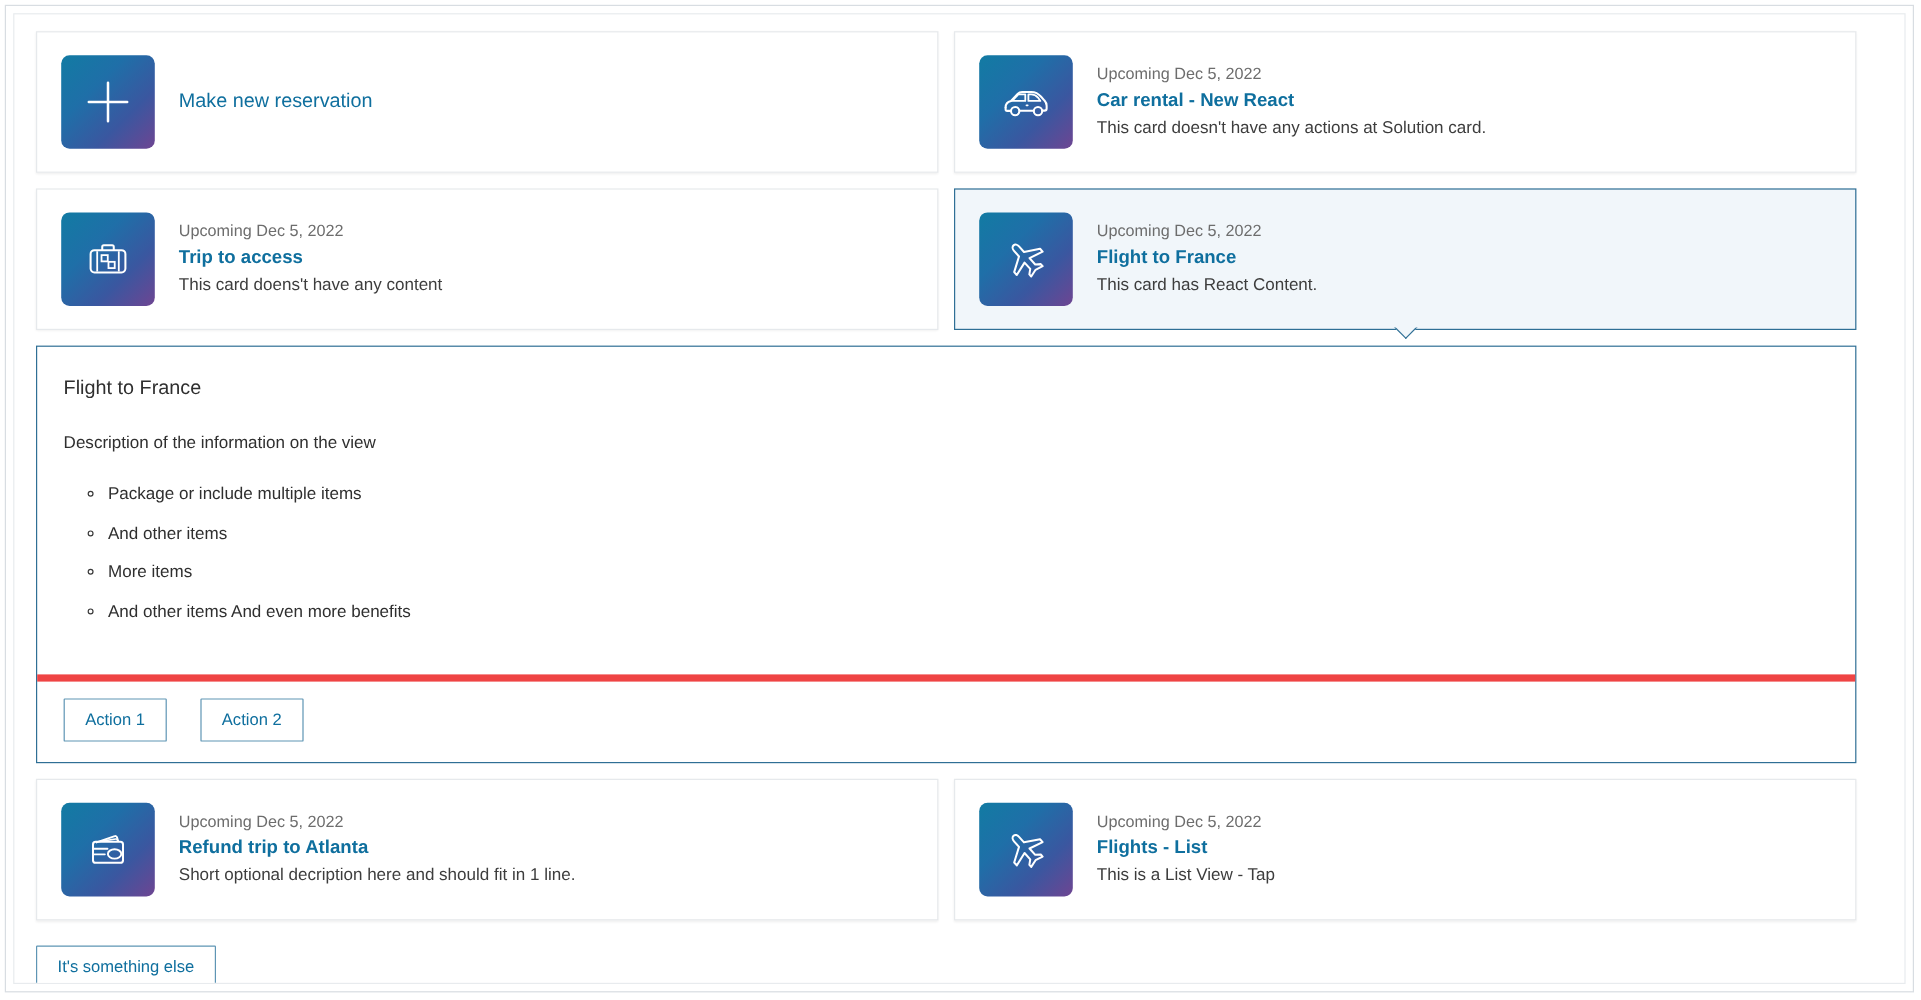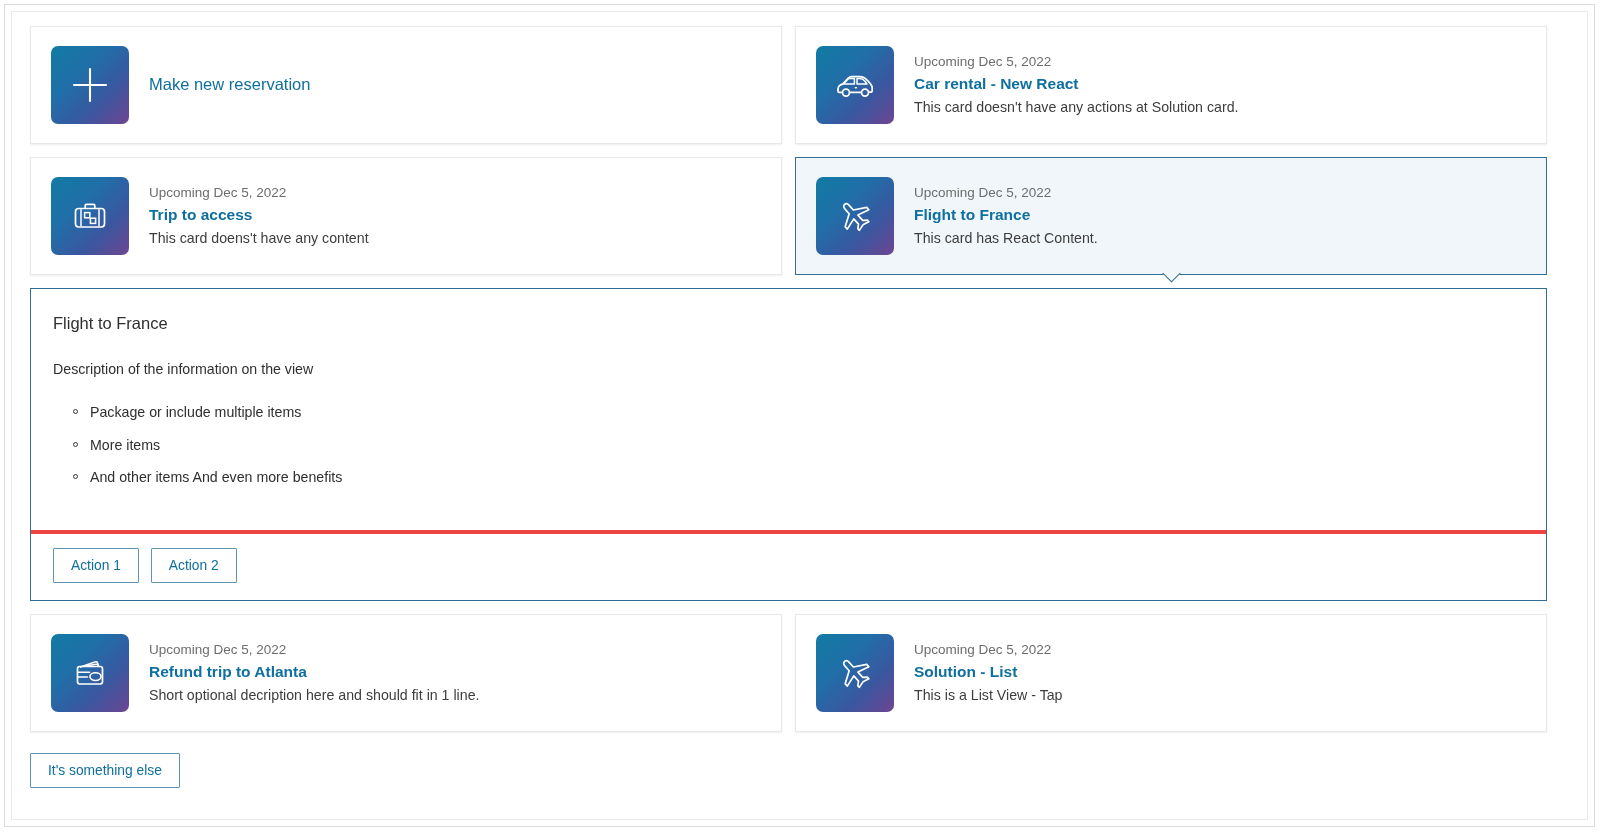--- a/index.html
+++ b/index.html
@@ -182,24 +182,24 @@
     position: absolute;
     left: 0;
     top: 7px;
     width: 5px;
     height: 5px;
     border: 1px solid #3a3a3a;
     border-radius: 50%;
     box-sizing: border-box;
   }
   .panel-footer {
-    border-top: 4px solid #ef4444;
+    border-top: 6px solid #ef4444;
     padding: 14px 22px 17px 22px;
     display: flex;
-    gap: 12px;
+    gap: 28px;
   }
 
   
   .btn {
     box-sizing: border-box;
     background: #ffffff;
     border: 1px solid #5e95b4;
     color: #0f6f9e;
     font-family: "Liberation Sans", sans-serif;
     font-size: 13.8px;
@@ -299,20 +299,21 @@
     </div>
 
   </div>
 
   <div class="panel">
     <div class="panel-content">
       <div class="panel-title">Flight to France</div>
       <div class="panel-desc">Description of the information on the view</div>
       <ul class="panel-list">
         <li>Package or include multiple items</li>
+        <li>And other items</li>
         <li>More items</li>
         <li>And other items And even more benefits</li>
       </ul>
     </div>
     <div class="panel-footer">
       <button class="btn">Action 1</button>
       <button class="btn">Action 2</button>
     </div>
   </div>
 
@@ -342,21 +343,21 @@
       <div class="card">
         <div class="tile">
           <svg width="46" height="46" viewBox="0 0 46 46" fill="none">
             <g transform="rotate(-42 23 23)">
               <path d="M23 7.5 C24.6 7.5 25.8 9.1 25.8 11.2 V17.4 L37.5 24.4 V27.6 L25.8 24.3 V31.4 L29.4 34.3 V36.6 L23 34.9 L16.6 36.6 V34.3 L20.2 31.4 V24.3 L8.5 27.6 V24.4 L20.2 17.4 V11.2 C20.2 9.1 21.4 7.5 23 7.5 Z" stroke="#ffffff" stroke-width="1.7" stroke-linejoin="round" fill="none"></path>
             </g>
           </svg>
         </div>
         <div class="card-body">
           <div class="card-date">Upcoming Dec 5, 2022</div>
-          <div class="card-title">Solution - List</div>
+          <div class="card-title">Flights - List</div>
           <div class="card-desc">This is a List View - Tap</div>
         </div>
       </div>
     </div>
 
   </div>
 
   <div class="bottom-btn-wrap">
     <button class="btn">It's something else</button>
   </div>

